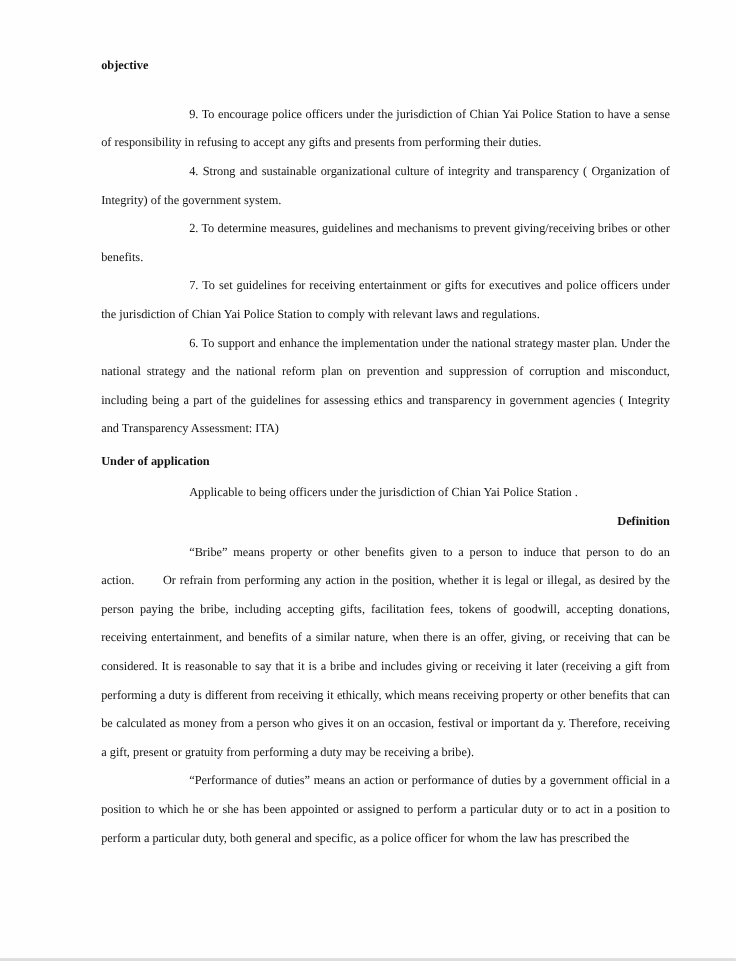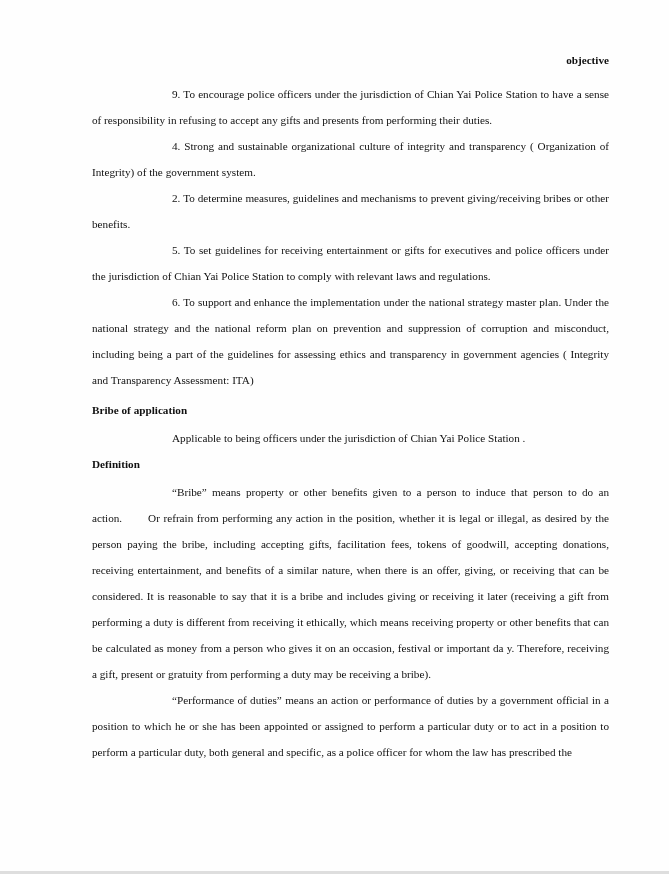--- a/index.html
+++ b/index.html
@@ -35,47 +35,47 @@
       font-weight: bold;
       font-size: 11.2px;
       line-height: 22px;
       margin: 0;
     }
     .para {
       margin: 0;
       text-align: justify;
       text-indent: 80px;
     }
-    .heading.h-first { margin-bottom: 10px; text-align: right; }
+    .heading.h-first { margin-bottom: 20px; }
     .heading.h-scope { margin-top: 6px; margin-bottom: 4px; }
-    .heading.h-def { margin-top: 2px; margin-bottom: 4px; }
+    .heading.h-def { margin-top: 2px; margin-bottom: 4px; text-align: right; }
     .bottom-bar {
       position: absolute;
       left: 0;
       top: 871px;
       width: 669px;
       height: 3px;
       background: #dedede;
     }
   </style>
 </head>
 <body>
 
 <div class="page">
   <div class="content">
 
     <p class="heading h-first">objective</p>
 
     <p class="para">9. To encourage police officers under the jurisdiction of Chian Yai Police Station to have a sense of responsibility in refusing to accept any gifts and presents from performing their duties.</p>
     <p class="para">4. Strong and sustainable organizational culture of integrity and transparency ( Organization of Integrity) of the government system.</p>
     <p class="para">2. To determine measures, guidelines and mechanisms to prevent giving/receiving bribes or other benefits.</p>
-    <p class="para">5. To set guidelines for receiving entertainment or gifts for executives and police officers under the jurisdiction of Chian Yai Police Station to comply with relevant laws and regulations.</p>
+    <p class="para">7. To set guidelines for receiving entertainment or gifts for executives and police officers under the jurisdiction of Chian Yai Police Station to comply with relevant laws and regulations.</p>
     <p class="para">6. To support and enhance the implementation under the national strategy master plan. Under the national strategy and the national reform plan on prevention and suppression of corruption and misconduct, including being a part of the guidelines for assessing ethics and transparency in government agencies ( Integrity and Transparency Assessment: ITA)</p>
 
-    <p class="heading h-scope">Bribe of application</p>
+    <p class="heading h-scope">Under of application</p>
     <p class="para">Applicable to being officers under the jurisdiction of Chian Yai Police Station .</p>
 
     <p class="heading h-def">Definition</p>
     <p class="para">“Bribe” means property or other benefits given to a person to induce that person to do an action.   Or refrain from performing any action in the position, whether it is legal or illegal, as desired by the person paying the bribe, including accepting gifts, facilitation fees, tokens of goodwill, accepting donations, receiving entertainment, and benefits of a similar nature, when there is an offer, giving, or receiving that can be considered. It is reasonable to say that it is a bribe and includes giving or receiving it later (receiving a gift from performing a duty is different from receiving it ethically, which means receiving property or other benefits that can be calculated as money from a person who gives it on an occasion, festival or important da y. Therefore, receiving a gift, present or gratuity from performing a duty may be receiving a bribe).</p>
     <p class="para">“Performance of duties” means an action or performance of duties by a government official in a position to which he or she has been appointed or assigned to perform a particular duty or to act in a position to perform a particular duty, both general and specific, as a police officer for whom the law has prescribed the</p>
 
   </div>
 </div>
 <div class="bottom-bar"></div>
 

